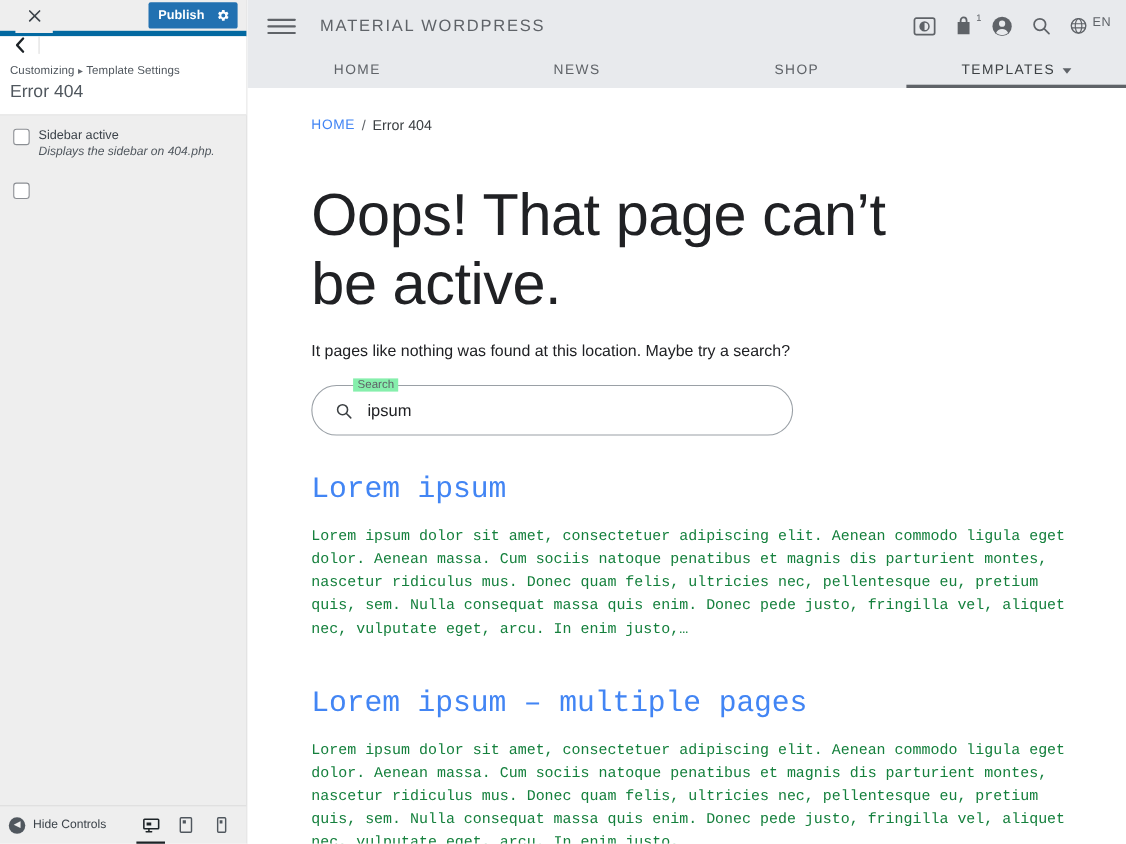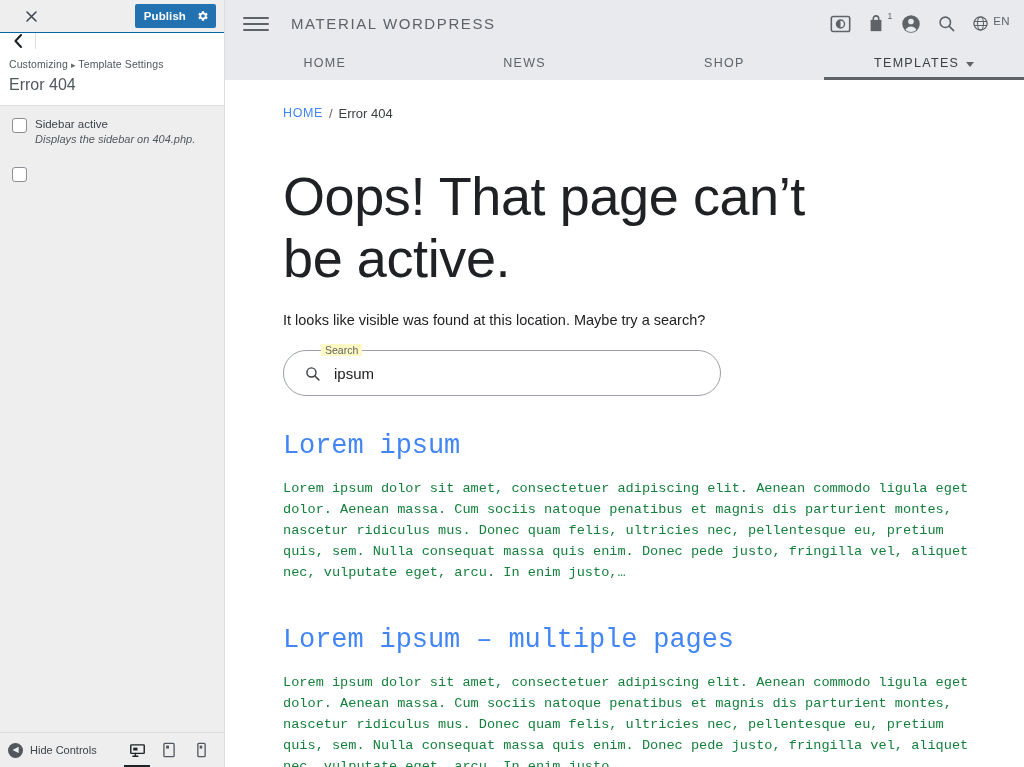--- a/index.html
+++ b/index.html
@@ -16,21 +16,21 @@
     width: 225px; height: 767px;
     background: #eeeeee;
     border-right: 1px solid #dddddd;
     display: flex; flex-direction: column;
     position: relative;
     flex: 0 0 225px;
   }
   .cz-topbar {
     height: 33px; background: #eeeeee;
     display: flex; align-items: center; justify-content: space-between;
-    border-bottom: 1px solid #0369a1;
+    border-bottom: 5px solid #0369a1;
     padding: 0 8px 0 14px;
   }
   .cz-close {
     width: 34px; height: 32px;
     display: flex; align-items: center; justify-content: center;
     color: #3c434a; font-size: 15px; line-height: 1;
     background: #eeeeee; cursor: pointer;
   }
   .cz-close svg { display: block; }
   .cz-publish {
@@ -172,21 +172,21 @@
 
   .search-wrap { margin-top: 20px; position: relative; width: 438px; height: 46px; }
   .search-field {
     position: absolute; inset: 0;
     border: 1px solid #9aa0a6; border-radius: 24px;
     display: flex; align-items: center; gap: 13px;
     padding: 0 20px; cursor: text; background: transparent;
   }
   .search-notch {
     position: absolute; left: 38px; top: -6px;
-    background: #fef9c3; padding: 0 4px;
+    background: #86efac; padding: 0 4px;
     font-size: 10.5px; color: #5f6368; line-height: 12px;
   }
   .search-icon { color: #3c4043; display: flex; }
   .search-value { font-size: 15px; color: #202124; }
 
   .results { margin-top: 33px; }
   .result { margin-bottom: 26px; font-family: Liberation Mono, monospace; }
   .result-title {
     font-size: 27px; font-weight: 400; color: #4285f4;
     line-height: 34px; letter-spacing: -0.1px; cursor: pointer;
@@ -365,21 +365,21 @@
     <div class="site-main">
 
       <div class="breadcrumb">
         <span class="crumb-home">HOME</span>
         <span class="crumb-sep">/</span>
         <span class="crumb-cur">Error 404</span>
       </div>
 
       <h1 class="error-title">Oops! That page can’t be active.</h1>
 
-      <p class="error-sub">It looks like visible was found at this location. Maybe try a search?</p>
+      <p class="error-sub">It pages like nothing was found at this location. Maybe try a search?</p>
 
       <div class="search-wrap">
         <div class="search-field">
           <span class="search-icon">
             <svg width="17" height="17" viewBox="0 0 24 24" aria-hidden="true">
               <circle cx="10.5" cy="10.5" r="6.4" fill="none" stroke="#3c4043" stroke-width="2"></circle>
               <path d="M15.4 15.4 L21 21" stroke="#3c4043" stroke-width="2" stroke-linecap="round"></path>
             </svg>
           </span>
           <span class="search-value">ipsum</span>

